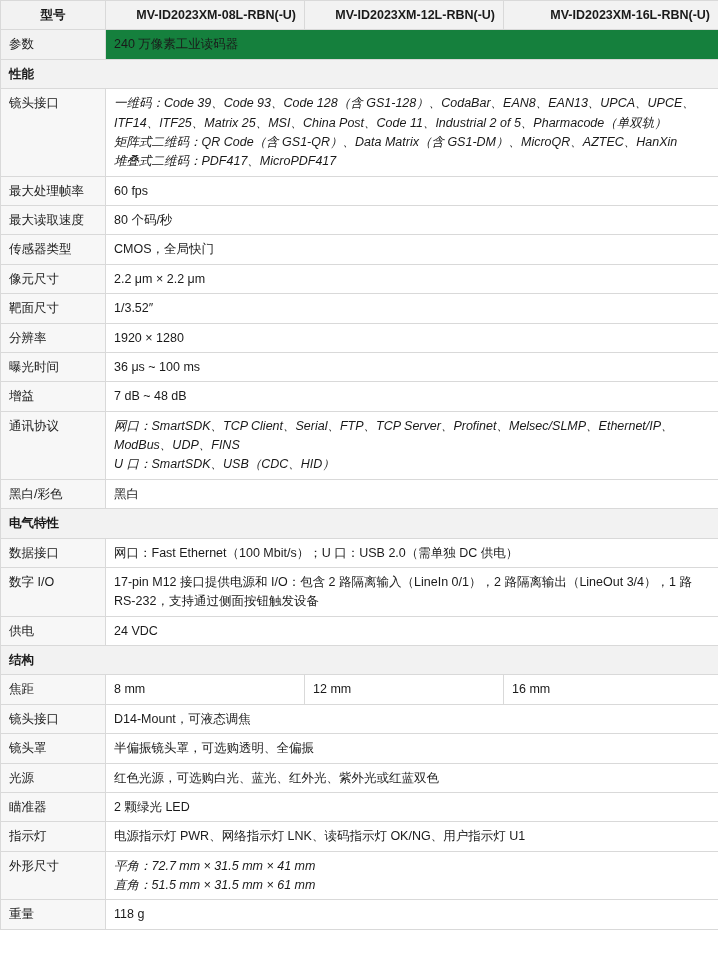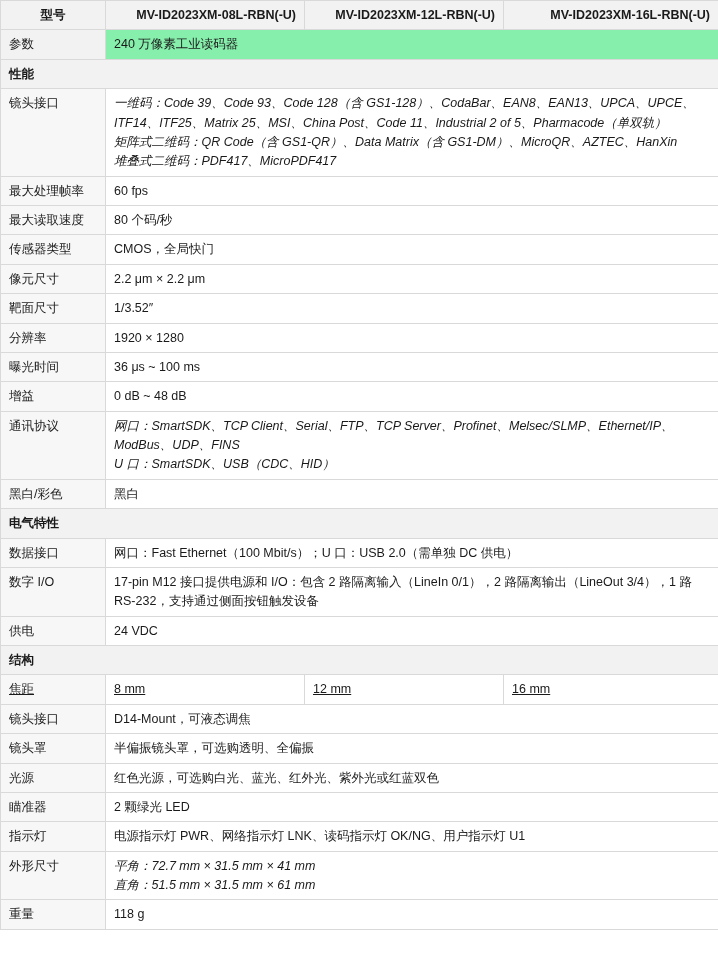--- a/index.html
+++ b/index.html
@@ -42,35 +42,34 @@
     text-align: center;
   }
   .label-cell {
     background: #f7f7f7;
     width: 105px;
   }
   .param-row td.label-cell {
     background: #f2f2f2;
   }
   .param-row td.value-cell {
-    background: #86efac;
+    background: #15803d;
     margin-top: 12px;
   }
   .section td {
     background: #f2f2f2;
     font-weight: bold;
     padding-top: 6px;
     padding-bottom: 6px;
   }
   .value-cell {
     background: #ffffff;
   }
   .focal td {
     text-align: left;
-    text-decoration: underline;
   }
   .line { display: block; font-style: italic; }
 </style>
 </head>
 <body>
 
 <div class="sheet">
 <table class="spec">
   <colgroup>
     <col style="width:105px">
@@ -135,21 +134,21 @@
     <td class="value-cell" colspan="3">1920 × 1280</td>
   </tr>
 
   <tr>
     <td class="label-cell">曝光时间</td>
     <td class="value-cell" colspan="3">36 μs ~ 100 ms</td>
   </tr>
 
   <tr>
     <td class="label-cell">增益</td>
-    <td class="value-cell" colspan="3">0 dB ~ 48 dB</td>
+    <td class="value-cell" colspan="3">7 dB ~ 48 dB</td>
   </tr>
 
   <tr>
     <td class="label-cell">通讯协议</td>
     <td class="value-cell" colspan="3">
       <span class="line">网口：SmartSDK、TCP Client、Serial、FTP、TCP Server、Profinet、Melsec/SLMP、Ethernet/IP、ModBus、UDP、FINS</span>
       <span class="line">U 口：SmartSDK、USB（CDC、HID）</span>
     </td>
   </tr>
 

